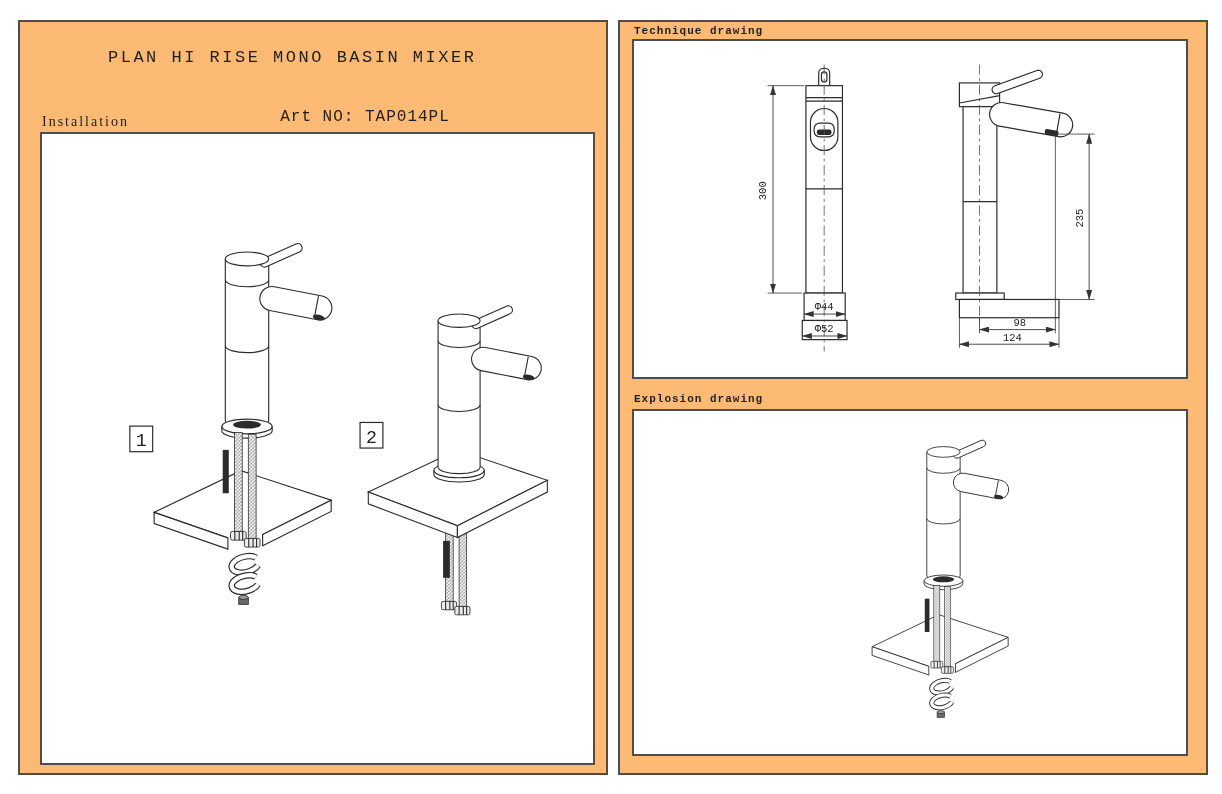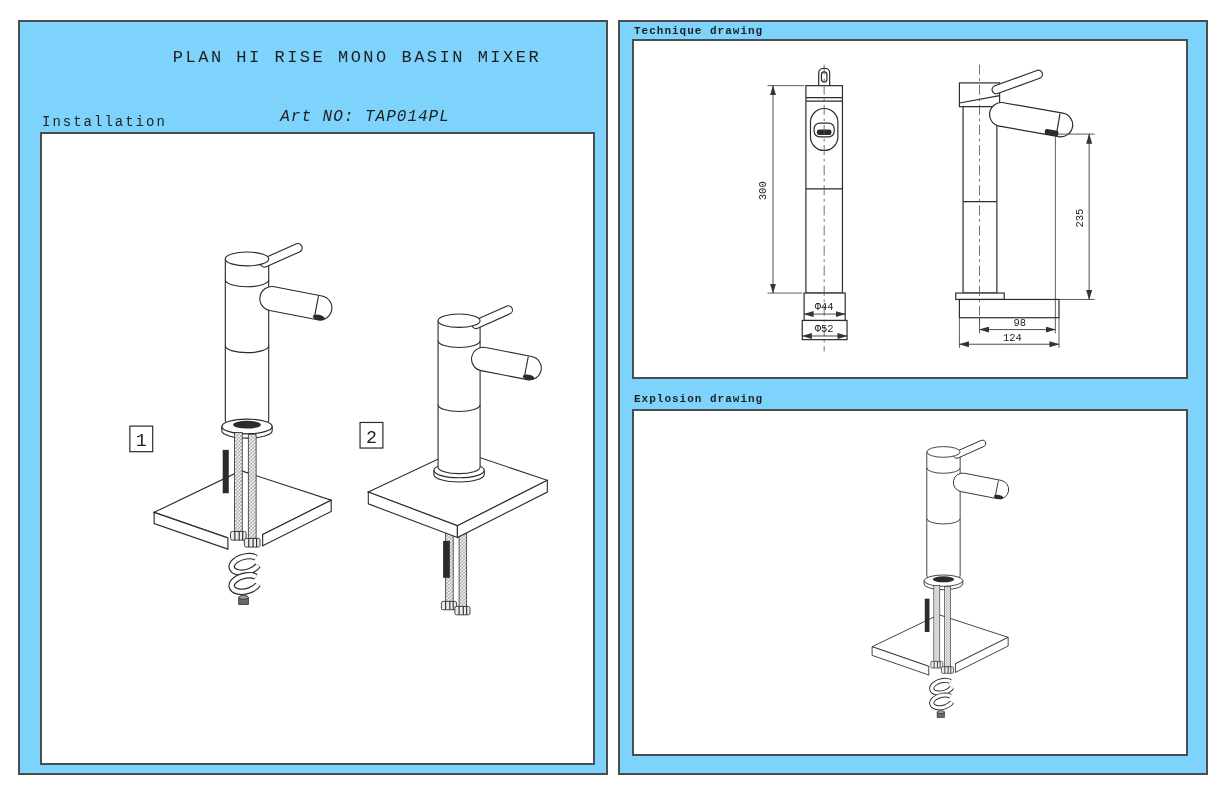--- a/index.html
+++ b/index.html
@@ -1,27 +1,27 @@
 <!DOCTYPE html>
 <html><head>
 <meta charset="utf-8">
 <style>
   html,body{margin:0;padding:0;background:#fff;}
   .page{position:relative;width:1222px;height:794px;background:#fff;overflow:hidden;
         font-family:"Liberation Mono","DejaVu Sans Mono",monospace;color:#1f1f1f;}
   .panel{position:absolute;top:20px;width:590px;height:755px;border:2px solid #4d4d4d;
-         box-sizing:border-box;background:#7dd3fc;}
+         box-sizing:border-box;background:#fdba74;}
   .panel-left{left:18px;}
   .panel-right{left:618px;}
-  .doc-title{position:absolute;left:88px;right:0;top:26px;text-align:center;
+  .doc-title{position:absolute;left:88px;right:0;top:26px;
              font-size:17px;letter-spacing:2.5px;white-space:nowrap;}
   .doc-artno{position:absolute;left:104px;right:0;top:86px;text-align:center;
-             font-size:16px;letter-spacing:1px;white-space:nowrap;font-style:italic;}
+             font-size:16px;letter-spacing:1px;white-space:nowrap;}
   .sec-label{position:absolute;font-size:14px;letter-spacing:2px;white-space:nowrap;}
-  .label-installation{left:22px;top:92px;}
+  .label-installation{left:22px;top:92px;font-family:Liberation Serif, serif;}
   .label-technique,.label-explosion{font-size:11px;letter-spacing:1px;font-weight:bold;}
   .label-technique{left:14px;top:3px;}
   .label-explosion{left:14px;top:371px;text-align:center;}
   .frame{position:absolute;border:2px solid #4d4d4d;box-sizing:border-box;background:#fff;padding-left:44px;}
   .frame-installation{left:20px;top:110px;width:555px;height:633px;}
   .frame-technique{left:12px;top:17px;width:556px;height:340px;}
   .frame-explosion{left:12px;top:387px;width:556px;height:347px;}
   .frame svg{display:block;width:100%;height:100%;}
   
   .s{fill:none;stroke:#2b2b2b;stroke-width:1.3px;}

